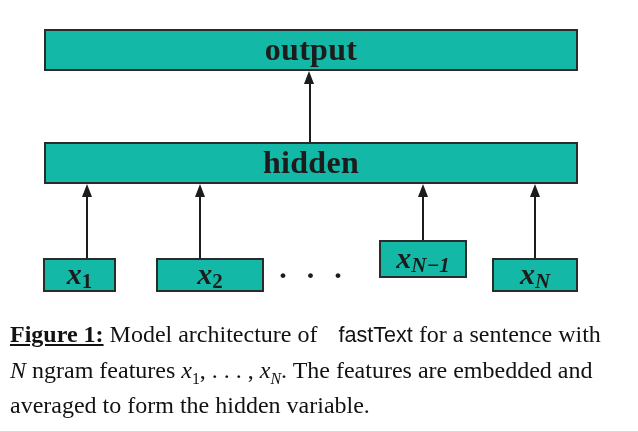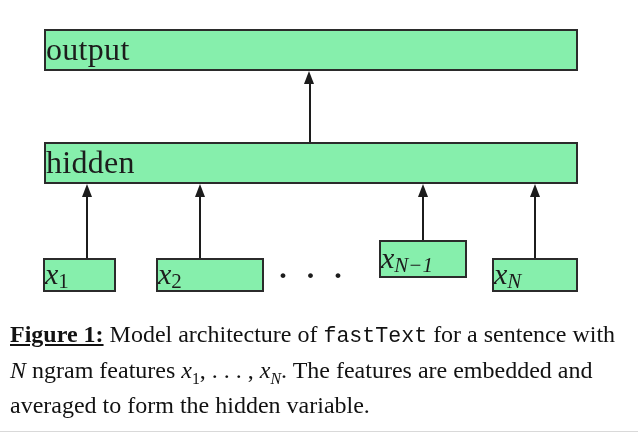--- a/index.html
+++ b/index.html
@@ -14,22 +14,22 @@
     position:relative;
     overflow:hidden;
     font-family:"Liberation Serif", serif;
     color:var(--ink);
   }
   .stage{position:absolute;inset:0;}
   .box{
     position:absolute;
     box-sizing:border-box;
     border:2px solid var(--border);
-    background:#86efac;
-    display:flex;align-items:center;
+    background:#14b8a6;
+    display:flex;align-items:center;justify-content:center;font-weight:bold;
   }
   .layer-label{
     font-size:32px;
     color:var(--ink);
     padding-bottom:2px;
     letter-spacing:0.3px;
   }
   .var-wrap{display:inline-block;padding-bottom:3px;white-space:nowrap;}
   .var-base{font-style:italic;font-size:30px;}
   sub.var-sub{font-size:21px;font-style:normal;line-height:0;}
@@ -48,21 +48,21 @@
   }
   .caption{
     position:absolute;left:10px;top:317px;width:624px;
     font-size:24px;color:#121212;
   }
   .cap-line{
     white-space:nowrap;
     height:35.5px;line-height:35.5px;
   }
   .seg-b{font-weight:bold;text-decoration:underline;}
-  .seg-m{font-family:Liberation Mono, monospace;font-size:0.90em;}
+  .seg-m{font-family:Liberation Sans, sans-serif;font-size:0.90em;margin-left:15px;}
   .seg-i{font-style:italic;}
   sub.seg{font-size:0.66em;line-height:0;}
   sub.seg.seg-i{font-style:italic;}
   .bottom-edge{
     position:absolute;left:0;right:0;bottom:0;height:1px;
     background:#d9d9d9;
   }
 </style>
 </head>
 <body>

